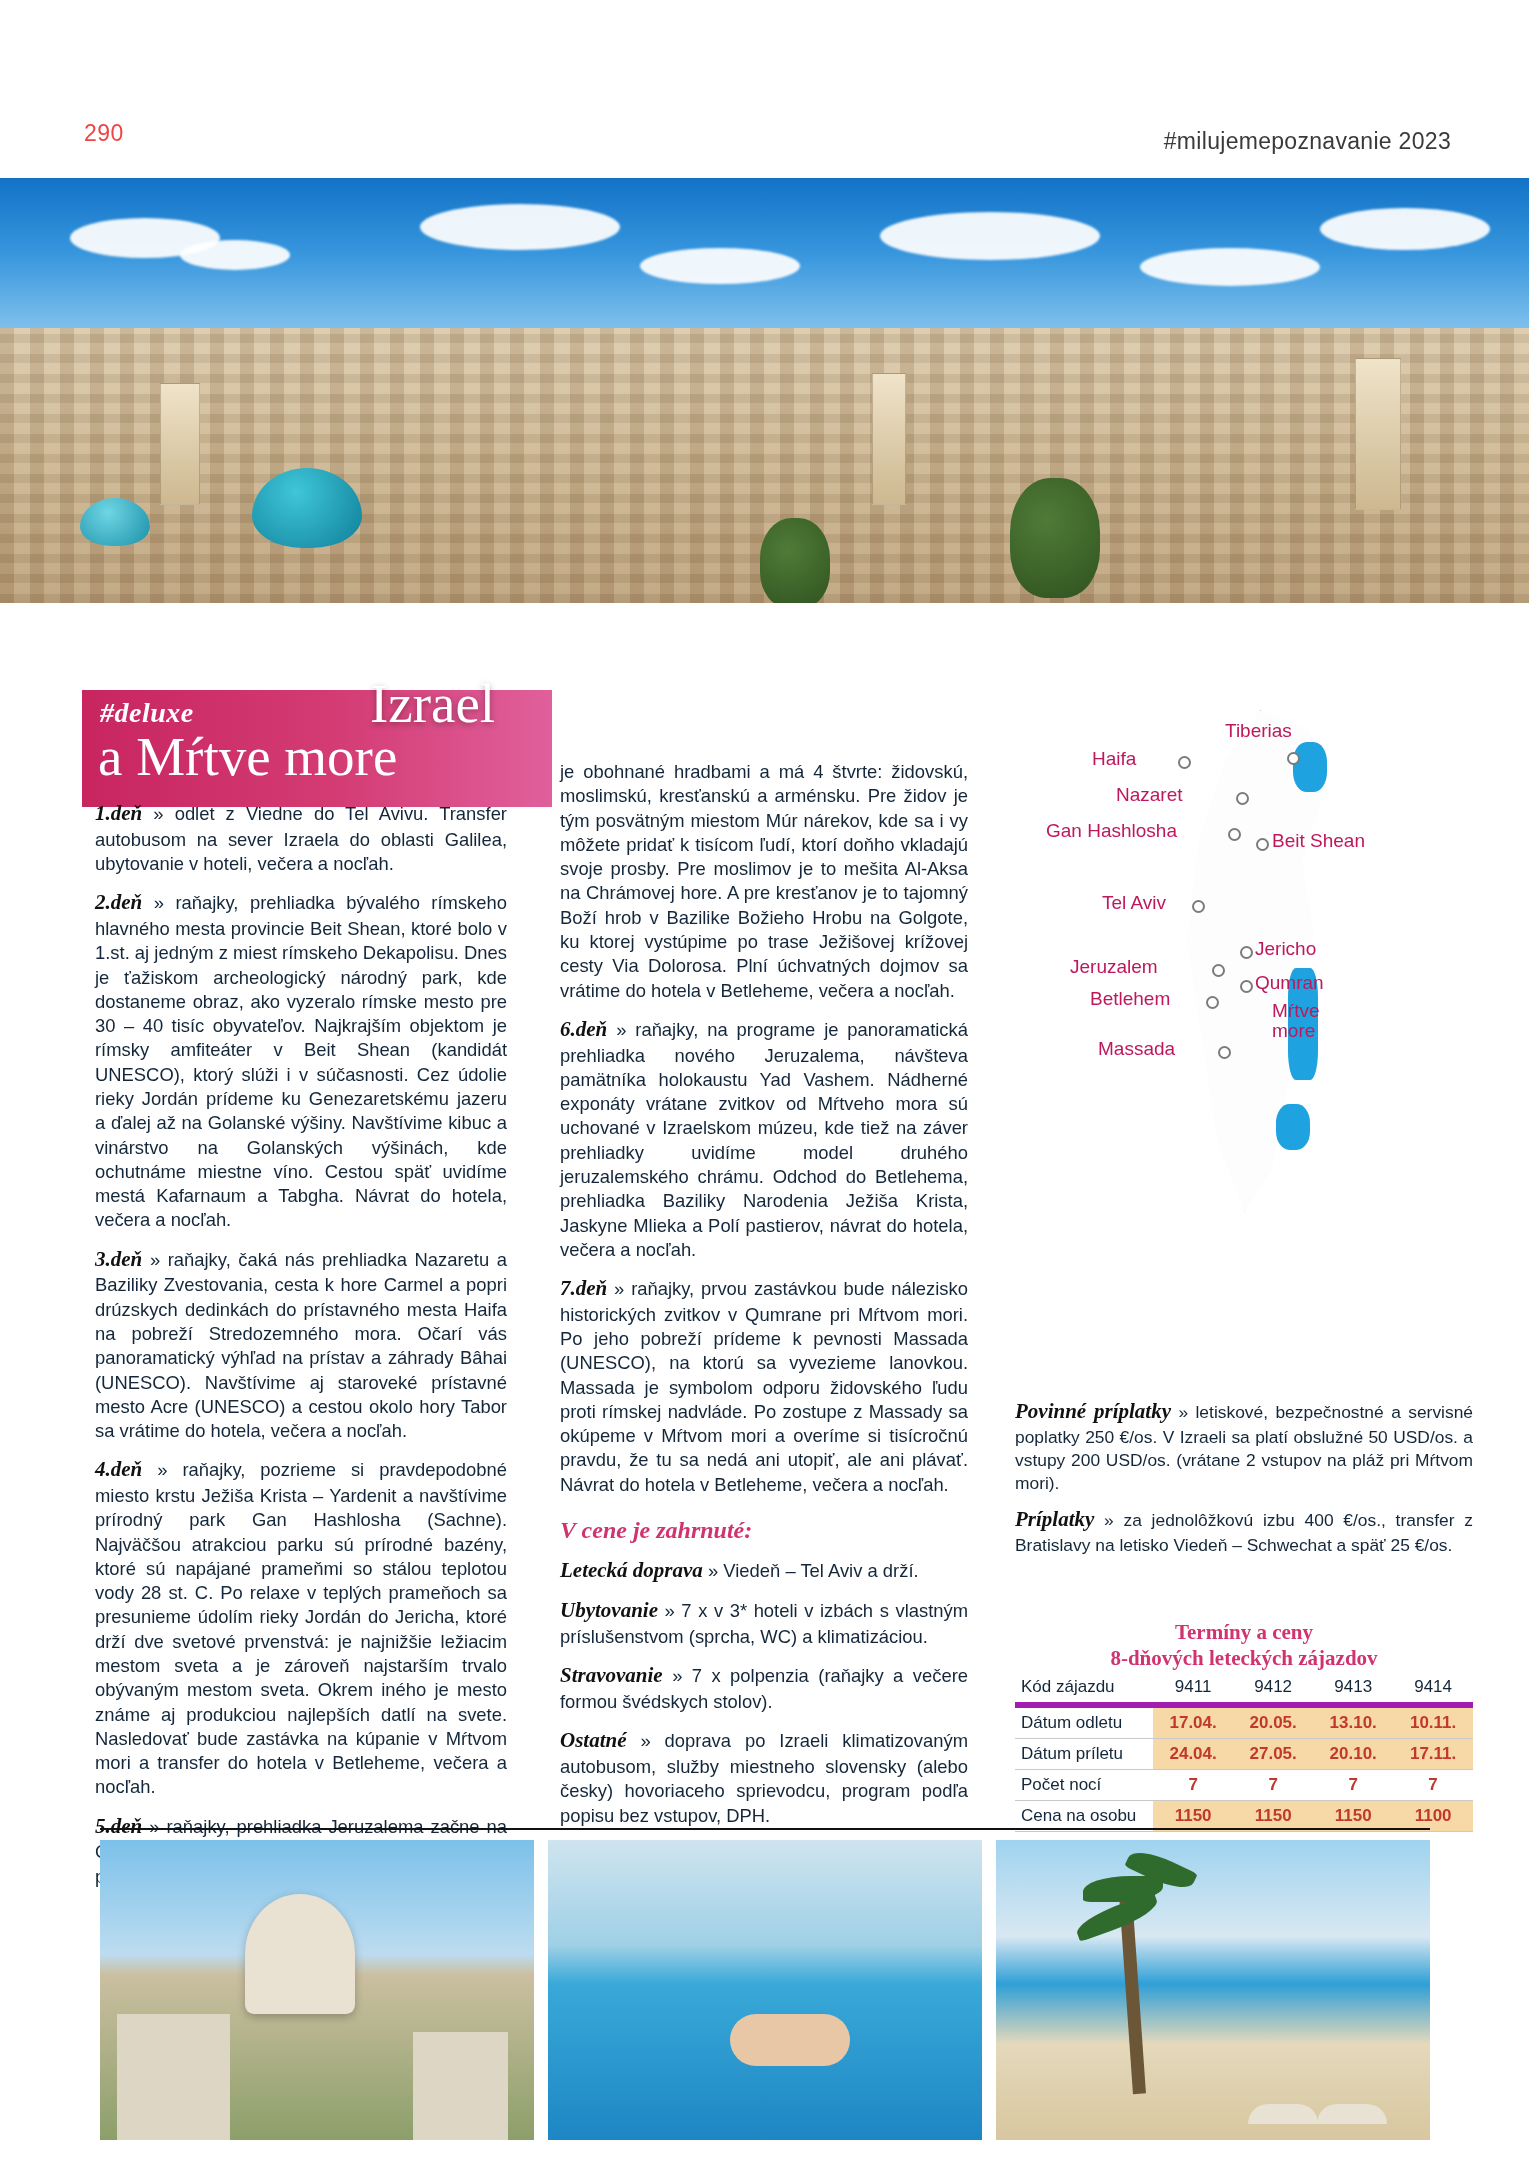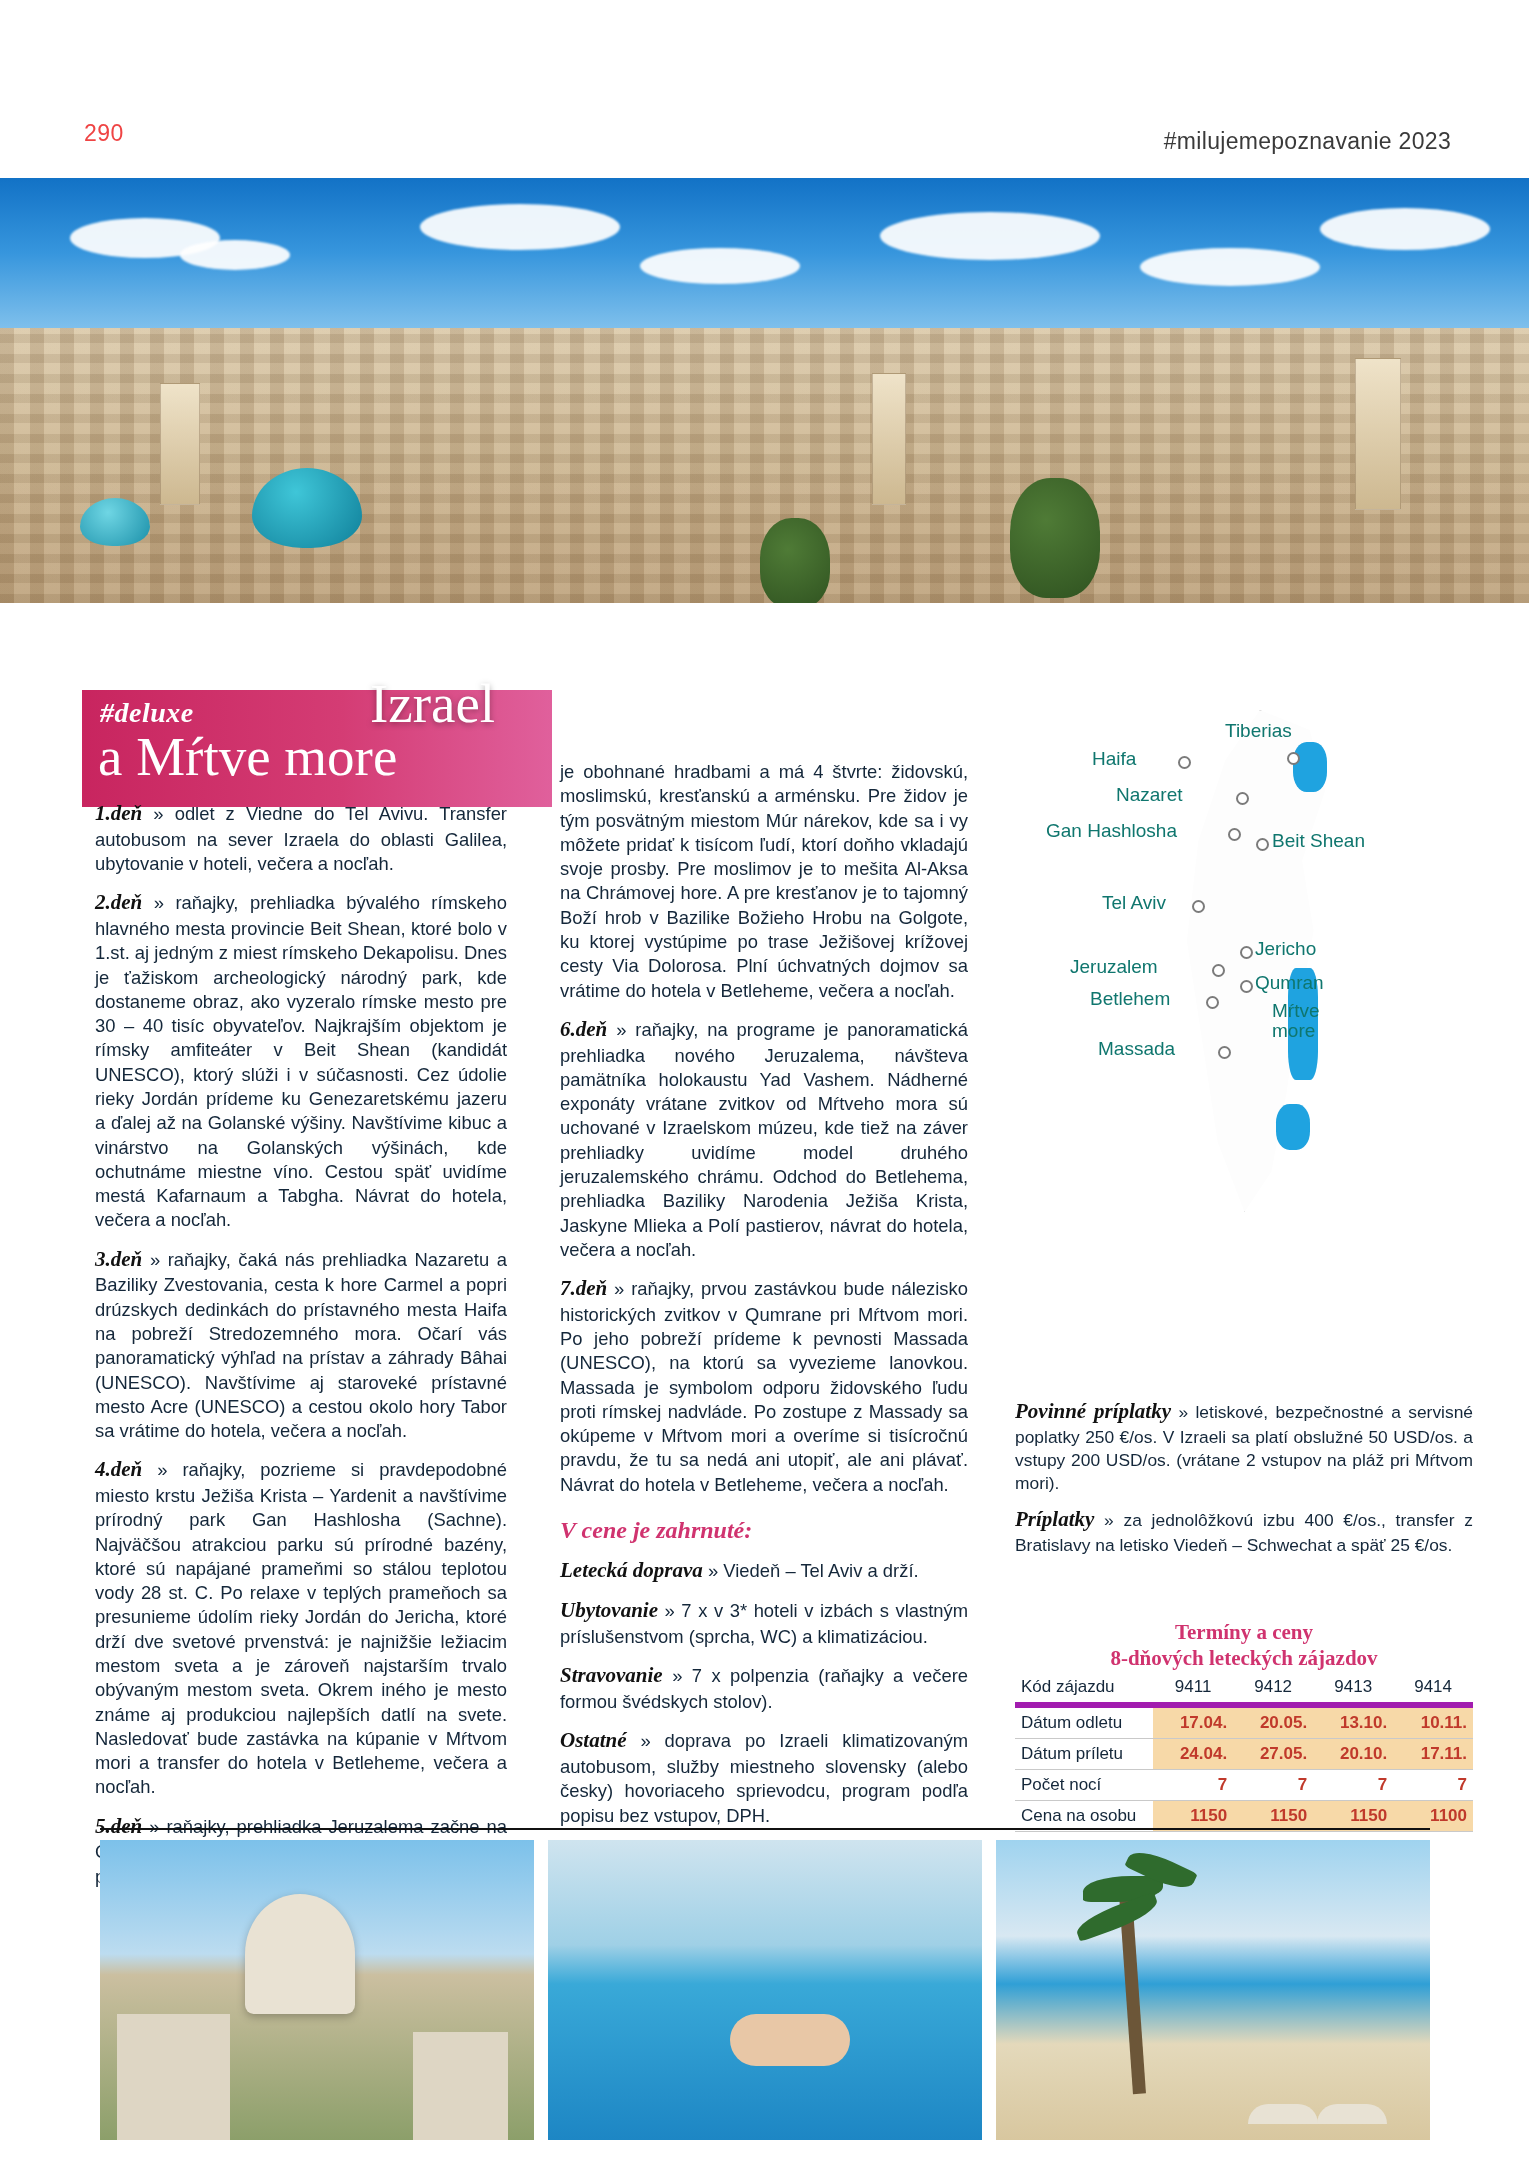--- a/index.html
+++ b/index.html
@@ -49,35 +49,35 @@
   .incl-head{font-family:"Liberation Serif",serif;font-style:italic;font-weight:bold;font-size:24px;color:#d0336f;margin:18px 0 10px;}
   .sub{font-family:"Liberation Serif",serif;font-style:italic;font-weight:bold;font-size:21px;color:#111;}
 
   
   .map{position:absolute;left:1040px;top:700px;width:440px;height:520px;}
   .mapshape{position:absolute;left:120px;top:10px;width:190px;height:500px;
         background:#fdfdfd;border:1px solid #d8d8d8;
         clip-path:polygon(52% 0%,78% 4%,86% 16%,74% 30%,80% 44%,72% 60%,66% 76%,58% 92%,44% 100%,30% 86%,22% 66%,14% 46%,20% 26%,34% 10%);
         box-shadow:3px 4px 10px rgba(0,0,0,.13);}
   .sea{position:absolute;background:#1fa3e0;border-radius:40%;}
-  .mplabel{position:absolute;font-size:19px;color:#0f766e;}
+  .mplabel{position:absolute;font-size:19px;color:#be185d;}
   .mdot{position:absolute;width:9px;height:9px;border-radius:50%;background:#fff;border:2px solid #7b7b7b;}
 
   
   .surch{position:absolute;left:1015px;top:1398px;width:458px;font-size:17.4px;line-height:1.33;color:#14273a;text-align:justify;}
   .surch .h{font-family:"Liberation Serif",serif;font-style:italic;font-weight:bold;font-size:21px;color:#111;}
   .surch p{margin:0 0 11px 0;}
 
   .terms-title{position:absolute;left:1015px;top:1620px;width:458px;text-align:center;color:#d0336f;
         font-family:"Liberation Serif",serif;font-weight:bold;font-size:21px;line-height:1.22;}
   table.prices{position:absolute;left:1015px;top:1672px;width:458px;border-collapse:collapse;font-size:17px;}
   table.prices td{padding:5px 6px;border-bottom:1px solid #c9c9c9;}
   table.prices tr:first-child td{border-bottom:6px solid #a21caf;}
   .lab{text-align:left;color:#14273a;width:152px;}
-  .val{text-align:right;font-weight:bold;color:#c0392b;width:76px;}
+  .val{text-align:center;font-weight:bold;color:#c0392b;width:76px;}
   .hdrv{text-align:center;color:#14273a;font-weight:normal;}
   .shade{background:#f7d9a8;}
   .lastrow td{border-bottom:2px solid #9a9a9a;}
 
   
   .photos{position:absolute;left:100px;top:1840px;width:1330px;height:300px;display:flex;gap:14px;}
   .ph{flex:1;position:relative;overflow:hidden;}
   .ph1{background:linear-gradient(#7cc1ea 0%,#bcdcf0 38%,#cbbfa0 45%,#8c9f6a 100%);}
   .ph2{background:linear-gradient(#cfe4ef 0%,#9fd0e6 35%,#39a9d8 48%,#1d86c4 100%);}
   .ph3{background:linear-gradient(#9fd3ef 0%,#d8e8f2 32%,#2f9fd6 48%,#e4d9bb 68%,#d8c79f 100%);}

